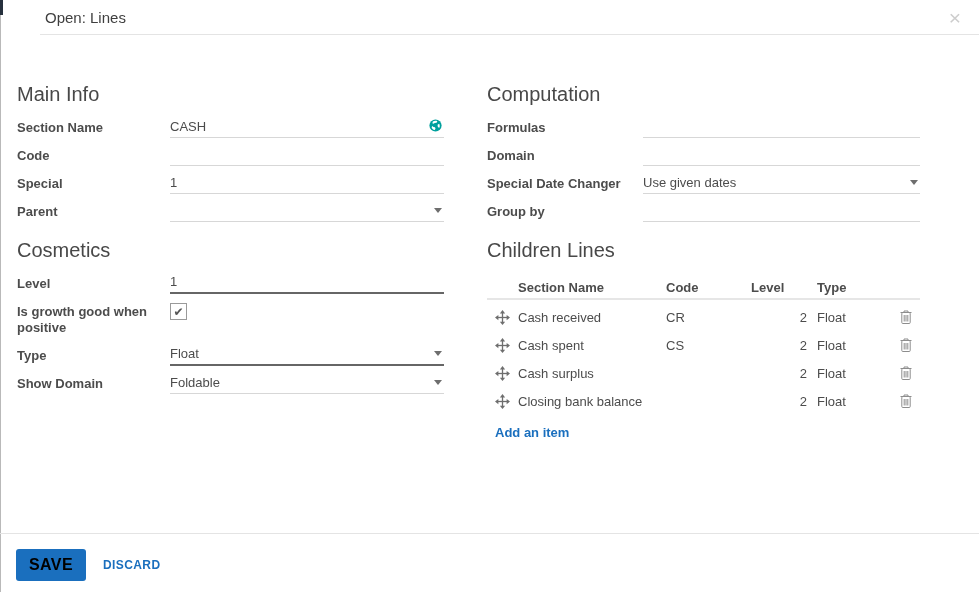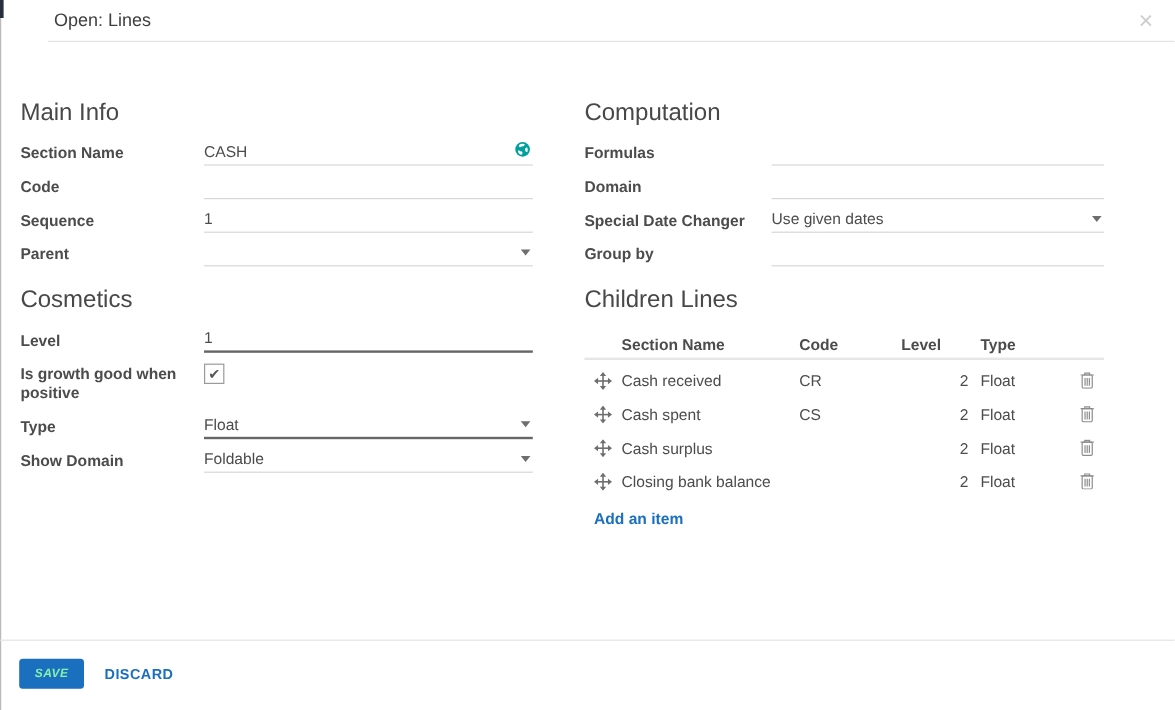--- a/index.html
+++ b/index.html
@@ -95,24 +95,24 @@
     font-size: 13px; font-weight: 700; color: #1a6fbe; cursor: pointer; text-decoration: none;
   }
 
   
   .dialog-footer {
     position: absolute; left: 0; right: 0; top: 533px;
     border-top: 1px solid #e4e4e4;
     padding: 15px 16px; display: flex; align-items: center;
   }
   .save-btn {
-    background: #1a6fbe; color: #86efac; border: none; border-radius: 3px;
+    background: #1a6fbe; color: #000000; border: none; border-radius: 3px;
     font-family: "Liberation Sans", sans-serif;
-    font-size: 10px; font-weight: 700; letter-spacing: 0.4px;
-    padding: 7px 13px; cursor: pointer; font-style: italic;
+    font-size: 16px; font-weight: 700; letter-spacing: 0.4px;
+    padding: 7px 13px; cursor: pointer;
   }
   .discard-btn {
     background: none; border: none; color: #1a6fbe; cursor: pointer;
     font-family: "Liberation Sans", sans-serif;
     font-size: 12px; font-weight: 700; letter-spacing: 0.4px;
     margin-left: 17px;
   }
 </style>
 </head>
 <body>
@@ -146,21 +146,21 @@
     </div>
 
     <div class="form-row">
       <div class="form-label">Code</div>
       <div class="field">
         <input class="text-input" type="text" value="" style="">
       </div>
     </div>
 
     <div class="form-row">
-      <div class="form-label">Sequence</div>
+      <div class="form-label">Special</div>
       <div class="field">
         <input class="text-input" type="text" value="1" style="">
       </div>
     </div>
 
     <div class="form-row">
       <div class="form-label">Parent</div>
       <div class="field select-field">
         <span class="select-value"></span>
         <span class="caret-down"></span>

